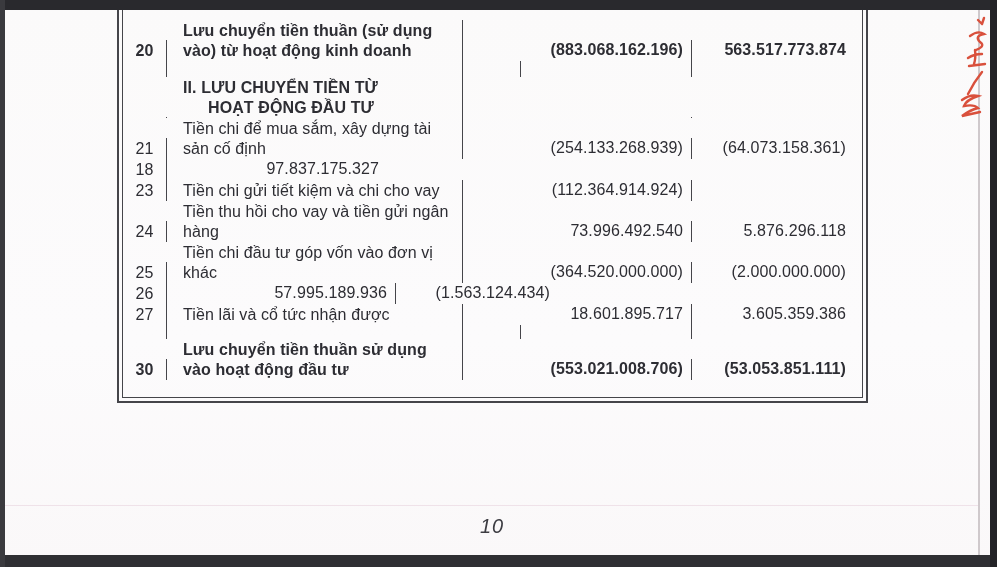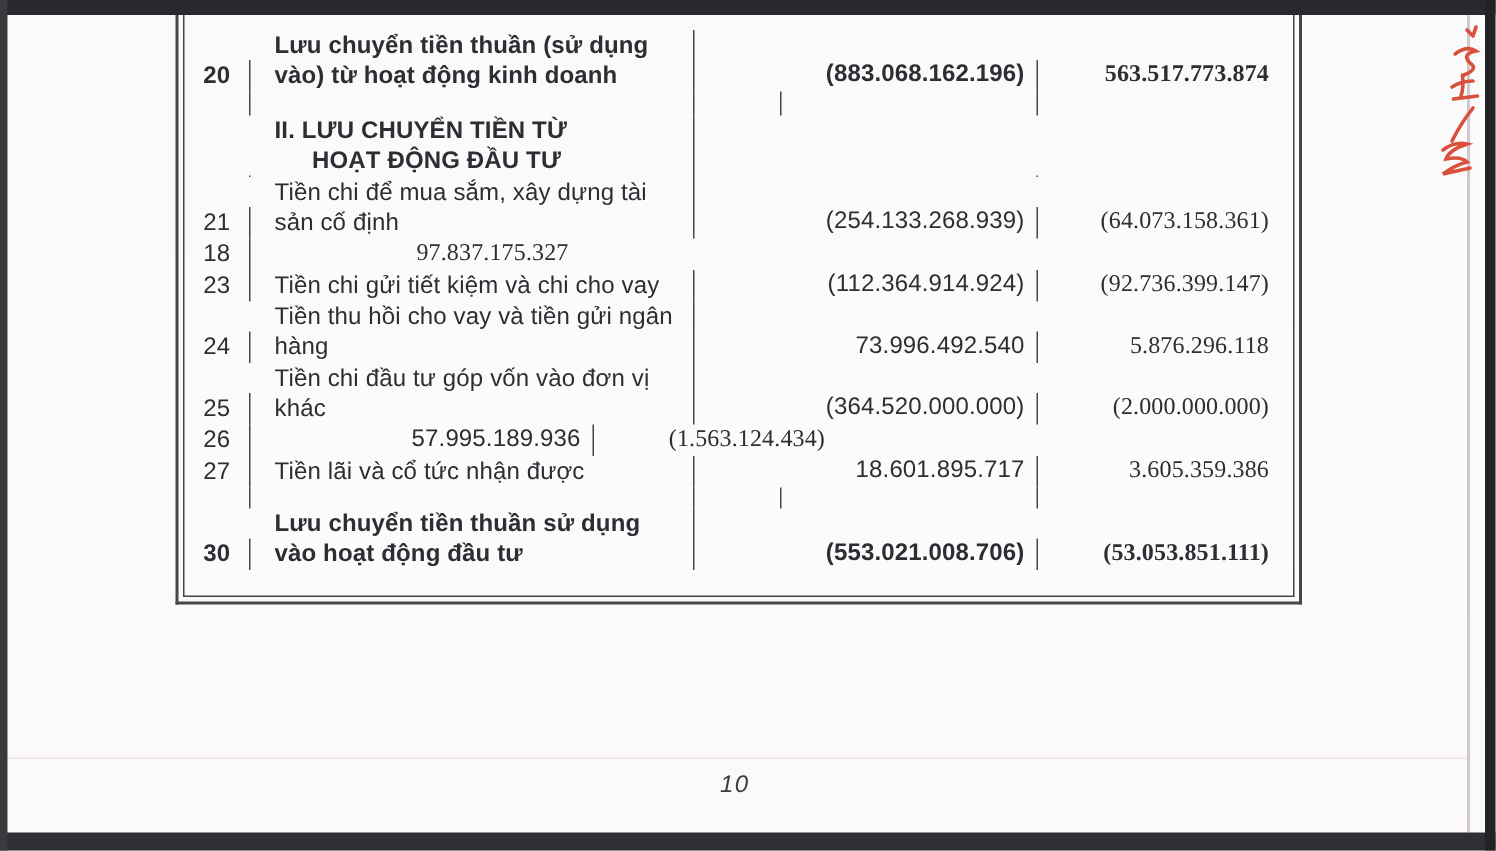--- a/index.html
+++ b/index.html
@@ -32,34 +32,34 @@
     border-left:1px solid #45454a; border-right:1px solid #45454a; border-bottom:1px solid #45454a;
     padding-top:10px; padding-bottom:10px;
     min-height:388px;
   }
   .trow { display:flex; align-items:flex-end; }
   .c { flex:0 0 auto; }
   .c-no    { width:44px;  border-right:1px solid #45454a; text-align:center; padding-top:1px; }
   .c-desc  { width:296px; border-right:1px solid #45454a; padding:1px 6px 0 16px; }
   .c-notes { width:58px;  border-right:1px solid #45454a; }
   .c-v1    { width:171px; border-right:1px solid #45454a; display:flex; align-items:flex-end; justify-content:flex-end; padding:0 8px 1px 4px; }
-  .c-v2    { width:160px; display:flex; align-items:flex-end; justify-content:flex-end; padding:0 6px 1px 4px;font-family:Liberation Serif, serif; }
+  .c-v2    { width:160px; display:flex; align-items:flex-end; justify-content:flex-end; padding:0 6px 1px 4px; }
 
   .trow, .c { font-size:16px; line-height:20px; color:#2d2d33; letter-spacing:0.1px; }
   .num { white-space:nowrap; }
   .bold { font-weight:bold; }
   .spacer-16 .c { height:16px; }
   .spacer-14 .c { height:14px; }
 
   .sec-line2 { margin-left:25px; }
 
   
   .page-number {
     position:absolute; left:480px; top:515px;
-    font-size:16px; font-style:italic; color:#3c3c42; letter-spacing:1px;
+    font-size:20px; font-style:italic; color:#3c3c42; letter-spacing:1px;
   }
 
   
   .marginalia { position:absolute; left:948px; top:14px; width:44px; height:115px; }
 </style>
 </head>
 <body>
 
 <div class="page">
 
@@ -105,21 +105,20 @@
         <div class="c c-no">18</div>
         <div class="c c-notes"></div>
         <div class="c c-v2 num">97.837.175.327</div>
       </div>
 
       <div class="trow">
         <div class="c c-no">23</div>
         <div class="c c-desc">Tiền chi gửi tiết kiệm và chi cho vay</div>
         <div class="c c-notes"></div>
         <div class="c c-v1 num">(112.364.914.924)</div>
-        <div class="c c-v2 num">(92.736.399.147)</div>
       </div>
 
       <div class="trow">
         <div class="c c-no">24</div>
         <div class="c c-desc">Tiền thu hồi cho vay và tiền gửi ngân hàng</div>
         <div class="c c-notes"></div>
         <div class="c c-v1 num">73.996.492.540</div>
         <div class="c c-v2 num">5.876.296.118</div>
       </div>
 

